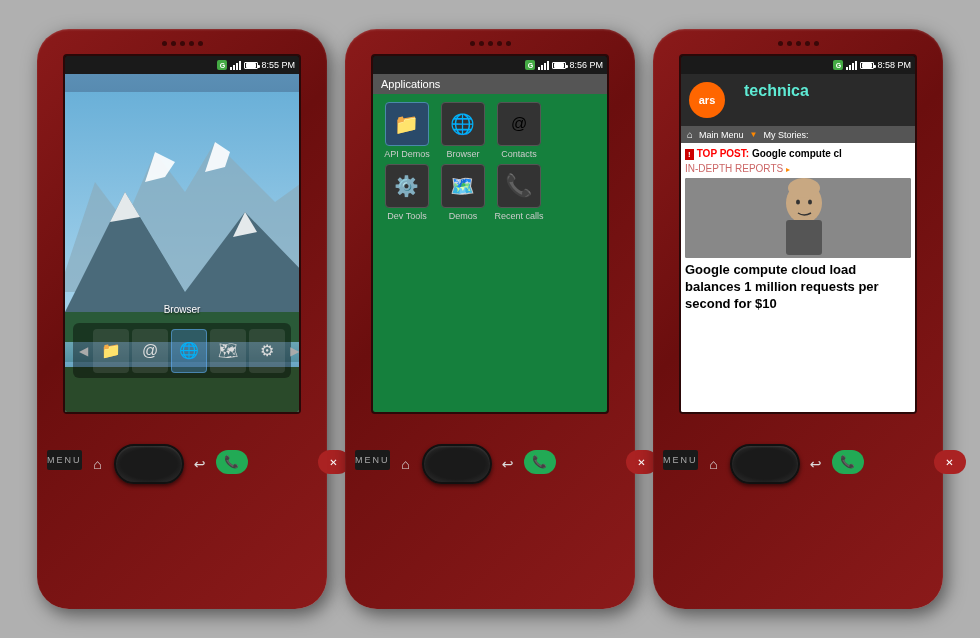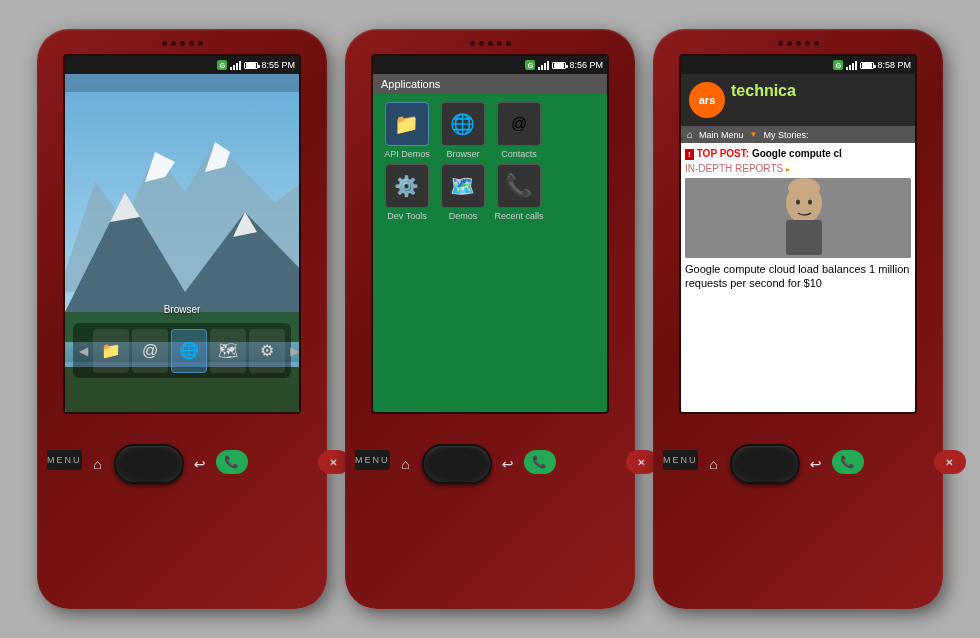--- a/index.html
+++ b/index.html
@@ -318,24 +318,24 @@
       background: #f60;
       border-radius: 50%;
       display: flex;
       align-items: center;
       justify-content: center;
       color: #fff;
       font-size: 11px;
       font-weight: bold;
     }
     .ars-technica-text {
-      color: #bef264;
+      color: #5eead4;
       font-size: 16px;
       font-weight: bold;
-      margin-left: 4px;
+      margin-left: 17px;
     }
     .ars-nav {
       background: #555;
       display: flex;
       align-items: center;
       padding: 3px 6px;
       gap: 6px;
       font-size: 9px;
       color: #fff;
     }
@@ -377,22 +377,22 @@
       height: 80px;
       background: linear-gradient(135deg, #444 0%, #888 50%, #555 100%);
       border-radius: 2px;
       position: relative;
       overflow: hidden;
       display: flex;
       align-items: center;
       justify-content: center;
     }
     .article-title {
-      font-size: 11px;
-      font-weight: normal;
+      font-size: 13px;
+      font-weight: bold;
       color: #000;
       line-height: 1.3;
       margin-top: 4px;
     }
 
     
     .g-icon {
       background: #4a4;
       color: #fff;
       font-size: 7px;

